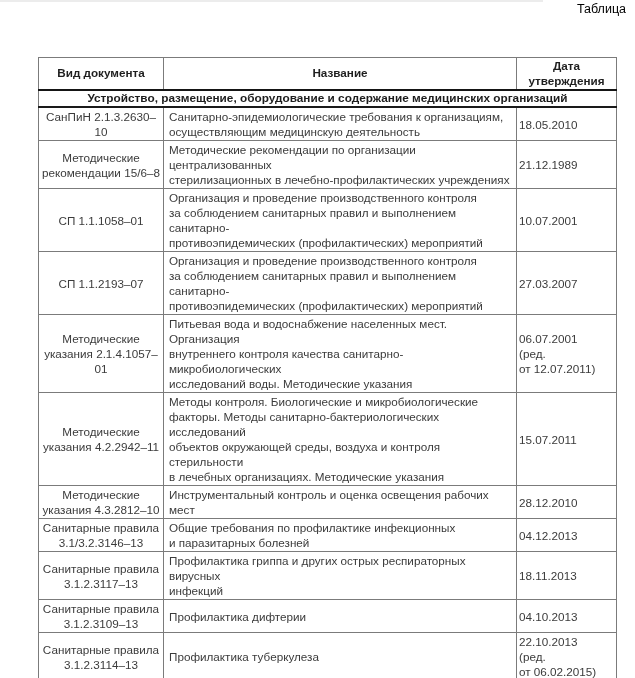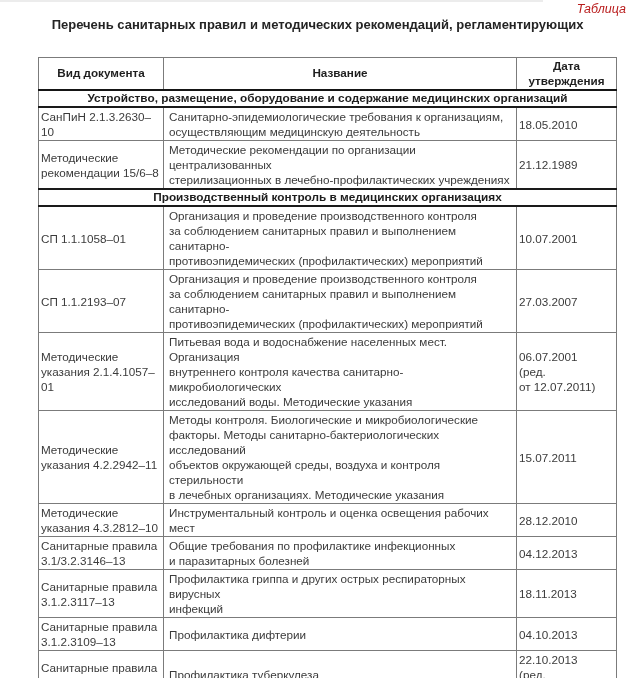--- a/index.html
+++ b/index.html
@@ -12,23 +12,22 @@
     position: relative;
     overflow: hidden;
   }
   .top-hairline {
     position: absolute; top: 0; left: 0;
     width: 543px; height: 2px;
     background: #ececec;
   }
   .table-label {
     position: absolute; top: 2px; right: 9px;
-    font-style: italic;
     font-size: 12.5px;
-    color: #b91c1c;
+    color: #000000;
     margin-left: 39px;
   }
   .doc-title {
     position: absolute; top: 14px; left: 0; right: 0;
     text-align: center;
     font-weight: bold;
     font-size: 13px;
     line-height: 21px;
     color: #242424;
   }
@@ -52,21 +51,21 @@
   }
   th {
     font-weight: bold;
     color: #1f1f1f;
     text-align: center;
     line-height: 14.5px;
     border-bottom: 2.5px solid #151515;
     height: 31px;
   }
   td.doc {
-    text-align: left;
+    text-align: center;
     white-space: pre-line;
   }
   td.name {
     text-align: left;
     padding-left: 5px;
     white-space: pre-line;
   }
   td.date {
     text-align: left;
     white-space: pre-line;
@@ -84,21 +83,20 @@
   }
 </style>
 </head>
 <body>
 
 <div class="top-hairline"></div>
 
 <div class="table-label">Таблица</div>
 
 <div class="doc-title">
-  <div>Перечень санитарных правил и методических рекомендаций, регламентирующих</div>
 </div>
 
 <table class="main">
   <colgroup>
     <col class="c-doc">
       <col class="c-name">
       <col class="c-date">
   </colgroup>
   <thead>
     <tr>
@@ -118,23 +116,20 @@
       <td class="date">18.05.2010</td>
     </tr>
     <tr>
       <td class="doc">Методические
 рекомендации 15/6–8</td>
       <td class="name">Методические рекомендации по организации централизованных
 стерилизационных в лечебно-профилактических учреждениях</td>
       <td class="date">21.12.1989</td>
     </tr>
 
-    <tr class="section-row">
-      <td colspan="3">Производственный контроль в медицинских организациях</td>
-    </tr>
     <tr>
       <td class="doc">СП 1.1.1058–01</td>
       <td class="name">Организация и проведение производственного контроля
 за соблюдением санитарных правил и выполнением санитарно-
 противоэпидемических (профилактических) мероприятий</td>
       <td class="date">10.07.2001</td>
     </tr>
     <tr>
       <td class="doc">СП 1.1.2193–07</td>
       <td class="name">Организация и проведение производственного контроля

